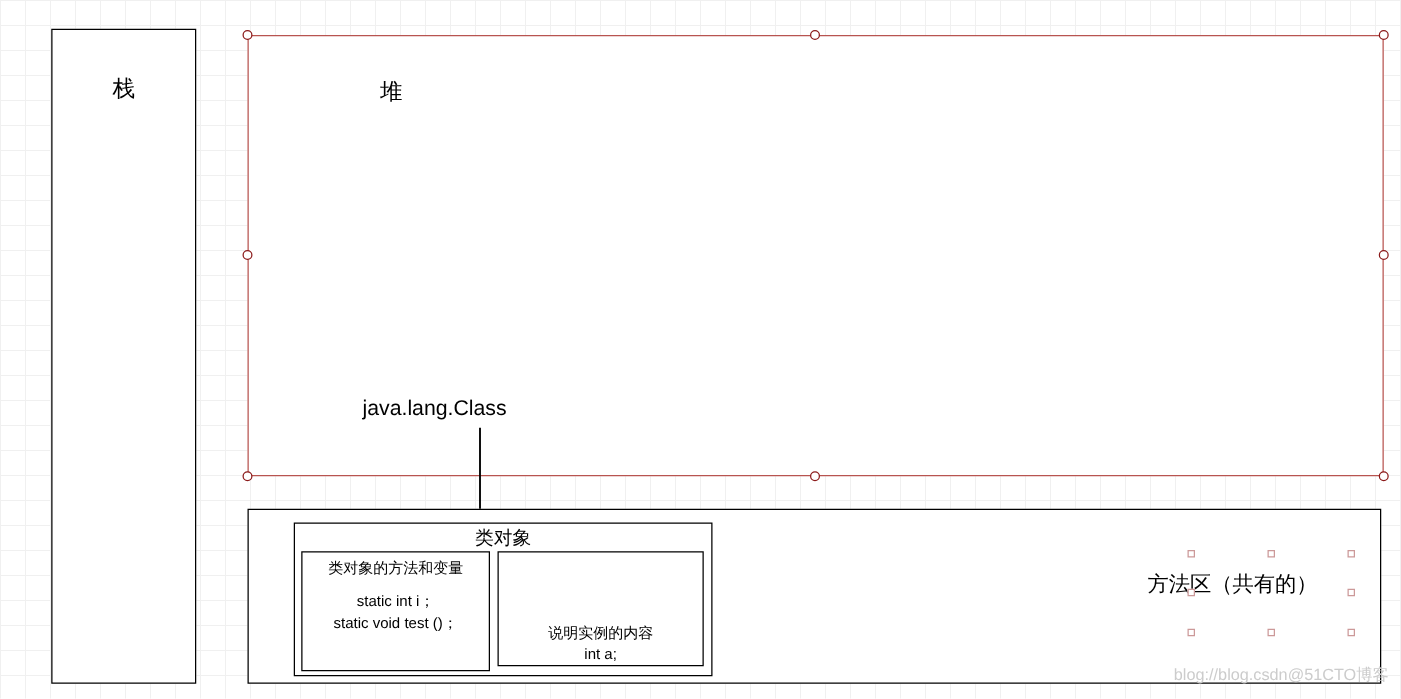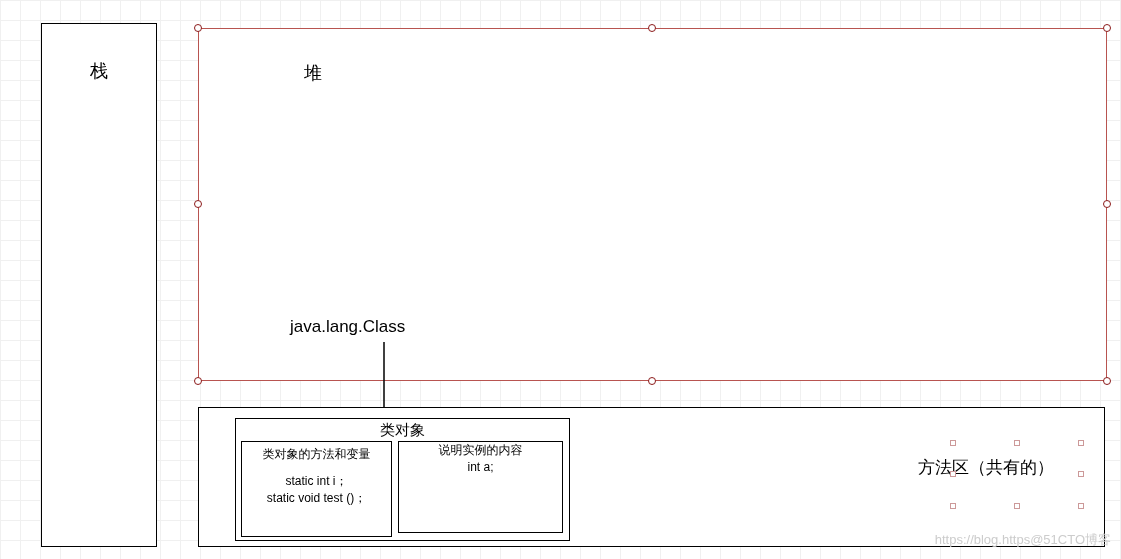--- a/index.html
+++ b/index.html
@@ -148,21 +148,21 @@
       left: 398px;
       top: 441px;
       width: 165px;
       height: 92px;
       border: 1px solid #000;
       background: #fff;
       text-align: center;
       font-size: 12px;
       display: flex;
       flex-direction: column;
-      justify-content: flex-start;
+      justify-content: flex-end;
       align-items: center;
       line-height: 1.4;
     }
     
     .jlc-label {
       position: absolute;
       left: 290px;
       top: 317px;
       font-size: 17px;
       text-align: right;
@@ -231,13 +231,13 @@
 <div class="inner-left">
   <div>类对象的方法和变量</div>
   <div class="code">static int i；
 static void test ()；</div>
 </div>
 <div class="inner-right">
   <div>说明实例的内容</div>
   <div>int a;</div>
 </div>
 
-<div class="watermark">https://blog.https@51CTO博客</div>
+<div class="watermark">blog://blog.csdn@51CTO博客</div>
 
 </body></html>

